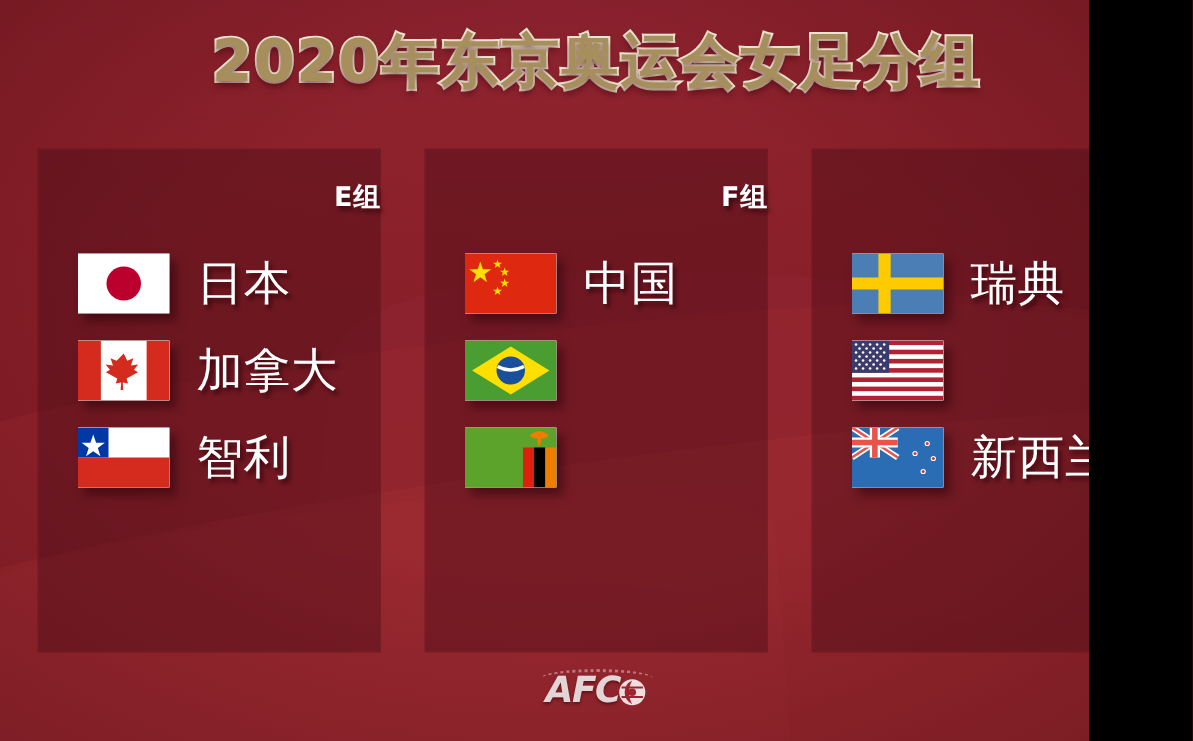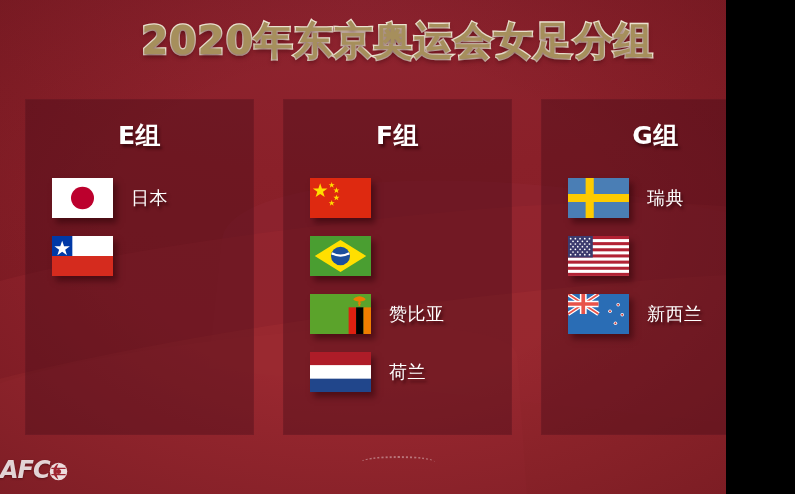--- a/index.html
+++ b/index.html
@@ -106,22 +106,22 @@
     z-index: 5;
   }
   .panel {
     position: relative;
     flex: 1 1 0;
     background: rgba(72, 12, 24, .42);
     box-shadow: inset 0 0 0 1px rgba(140,40,50,.18);
   }
   .panel-title {
     margin: 20px 0 0 0;
-    text-align: center;
-    font-size: 25px;
+    text-align: right;
+    font-size: 18px;
     font-weight: 700;
     color: #ffffff;
     text-shadow: 2px 3px 3px rgba(50,4,10,.75);
     letter-spacing: .5px;
   }
   .rows {
     margin-top: 17px;
     padding-left: 27px;
   }
   .row {
@@ -133,34 +133,35 @@
     position: relative;
     width: 61px;
     height: 40px;
     flex: 0 0 61px;
     overflow: hidden;
     box-shadow: 4px 5px 6px rgba(45,4,10,.55);
     background: #fff;
   }
   .cname {
     margin-left: 18px;
-    font-size: 18px;
+    font-size: 31px;
     font-weight: 500;
     color: #ffffff;
     text-shadow: 2px 3px 3px rgba(50,4,10,.8);
     white-space: nowrap;
     letter-spacing: .5px;
   }
 
   
   .afc {
     position: absolute;
     left: 0;
-    bottom: 10px;
+    bottom: 20px;
     width: 795px;
+    text-align: center;
     z-index: 6;
     margin-top: 37px;
   }
   .afc-inner {
     display: inline-flex;
     align-items: center;
     gap: 1px;
   }
   .afc-text {
     font-size: 24px;
@@ -212,51 +213,64 @@
         <div class="row">
           <div class="flag">
             <svg viewBox="0 0 90 60" width="61" height="40" preserveAspectRatio="none">
               <rect width="90" height="60" fill="#ffffff"></rect>
               <circle cx="45" cy="30" r="17" fill="#bc002d"></circle>
             </svg>
           </div>
           <div class="cname">日本</div>
         </div>
 
+        <div class="row">
+          <div class="flag">
+            <svg viewBox="0 0 90 60" width="61" height="40" preserveAspectRatio="none">
+              <rect width="90" height="60" fill="#ffffff"></rect>
+              <rect x="0" y="0" width="22.5" height="60" fill="#d52b1e"></rect>
+              <rect x="67.5" y="0" width="22.5" height="60" fill="#d52b1e"></rect>
+              <path fill="#d52b1e" d="M45 13 l3.4 7.2 6-2.4 -2.4 7.1 7.2 -1 -4.2 5.4 4 2.4 -11.2 6.2 1.4 5.1 -5.2 -1 .5 7.6h-2.6l.5-7.6 -5.2 1 1.4-5.1 -11.2-6.2 4-2.4 -4.2-5.4 7.2 1 -2.4-7.1 6 2.4z"></path>
+            </svg>
+          </div>
+          <div class="cname">加拿大</div>
+        </div>
 
 
         <div class="row">
           <div class="flag">
             <svg viewBox="0 0 90 60" width="61" height="40" preserveAspectRatio="none">
               <rect width="90" height="30" fill="#ffffff"></rect>
               <rect y="30" width="90" height="30" fill="#d52b1e"></rect>
               <rect width="30" height="30" fill="#0039a6"></rect>
               <path fill="#ffffff" d="M15 7 l2.8 8.2 8.6 .1 -6.9 5.2 2.6 8.3 -7.1 -5 -7.1 5 2.6-8.3 -6.9-5.2 8.6-.1z"></path>
             </svg>
           </div>
+          <div class="cname">智利</div>
         </div>
 
       </div>
     </div>
 
     <div class="panel">
       <div class="panel-title">F组</div>
       <div class="rows">
 
         <div class="row">
           <div class="flag">
             <svg viewBox="0 0 90 60" width="61" height="40" preserveAspectRatio="none">
               <rect width="90" height="60" fill="#de2910"></rect>
               <path fill="#ffde00" d="M15 8 l2.6 7.8 8.2 .05 -6.6 4.9 2.5 7.9 -6.7-4.8 -6.7 4.8 2.5-7.9 -6.6-4.9 8.2-.05z"></path>
               <path fill="#ffde00" d="M32 6 l1.1 3.2 3.4 .02 -2.7 2 1 3.3 -2.8-2 -2.8 2 1-3.3 -2.7-2 3.4-.02z"></path>
               <path fill="#ffde00" d="M39 14 l1.1 3.2 3.4 .02 -2.7 2 1 3.3 -2.8-2 -2.8 2 1-3.3 -2.7-2 3.4-.02z"></path>
               <path fill="#ffde00" d="M39 25 l1.1 3.2 3.4 .02 -2.7 2 1 3.3 -2.8-2 -2.8 2 1-3.3 -2.7-2 3.4-.02z"></path>
               <path fill="#ffde00" d="M32 33 l1.1 3.2 3.4 .02 -2.7 2 1 3.3 -2.8-2 -2.8 2 1-3.3 -2.7-2 3.4-.02z"></path>
             </svg>
           </div>
+          <div class="cname">中国</div>
         </div>
 
         <div class="row">
           <div class="flag">
             <svg viewBox="0 0 90 60" width="61" height="40" preserveAspectRatio="none">
               <rect width="90" height="60" fill="#4a9e31"></rect>
               <path fill="#ffdf00" d="M45 6 L83 30 L45 54 L7 30 Z"></path>
               <circle cx="45" cy="30" r="14" fill="#1a4f9c"></circle>
               <path d="M32 26 q13 7 26 0" stroke="#ffffff" stroke-width="3.4" fill="none"></path>
             </svg>
@@ -268,33 +282,22 @@
             <svg viewBox="0 0 90 60" width="61" height="40" preserveAspectRatio="none">
               <rect width="90" height="60" fill="#5ba32b"></rect>
               <rect x="57" y="20" width="11" height="40" fill="#de2010"></rect>
               <rect x="68" y="20" width="11" height="40" fill="#000000"></rect>
               <rect x="79" y="20" width="11" height="40" fill="#ef7d00"></rect>
               <path fill="#ef7d00" d="M66 6 q7-5 14 0 q-4 3 -7 3 q-3 0 -7-3z M73 9 v7 M70 13 l3 3 3-3"></path>
               <ellipse cx="73" cy="8" rx="9" ry="3.2" fill="#ef7d00"></ellipse>
               <rect x="71.6" y="9" width="2.6" height="9" fill="#ef7d00"></rect>
             </svg>
           </div>
-          <div class="cname">赞比亚</div>
-        </div>
-
-        <div class="row">
-          <div class="flag">
-            <svg viewBox="0 0 90 60" width="61" height="40" preserveAspectRatio="none">
-              <rect width="90" height="20" fill="#ae1c28"></rect>
-              <rect y="20" width="90" height="20" fill="#ffffff"></rect>
-              <rect y="40" width="90" height="20" fill="#21468b"></rect>
-            </svg>
-          </div>
-          <div class="cname">荷兰</div>
-        </div>
+        </div>
+
 
       </div>
     </div>
 
     <div class="panel">
       <div class="panel-title">G组</div>
       <div class="rows">
 
         <div class="row">
           <div class="flag">

